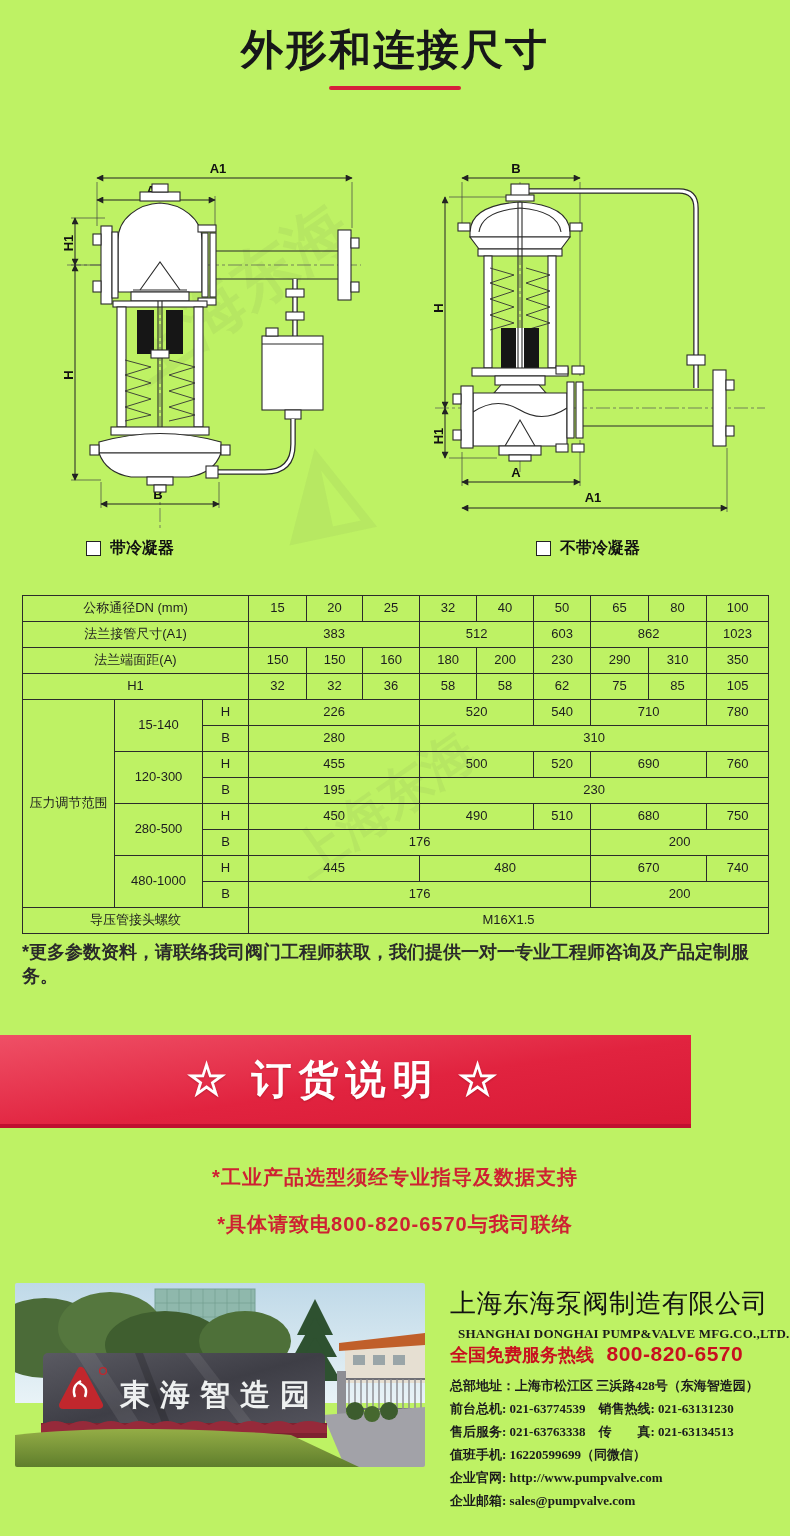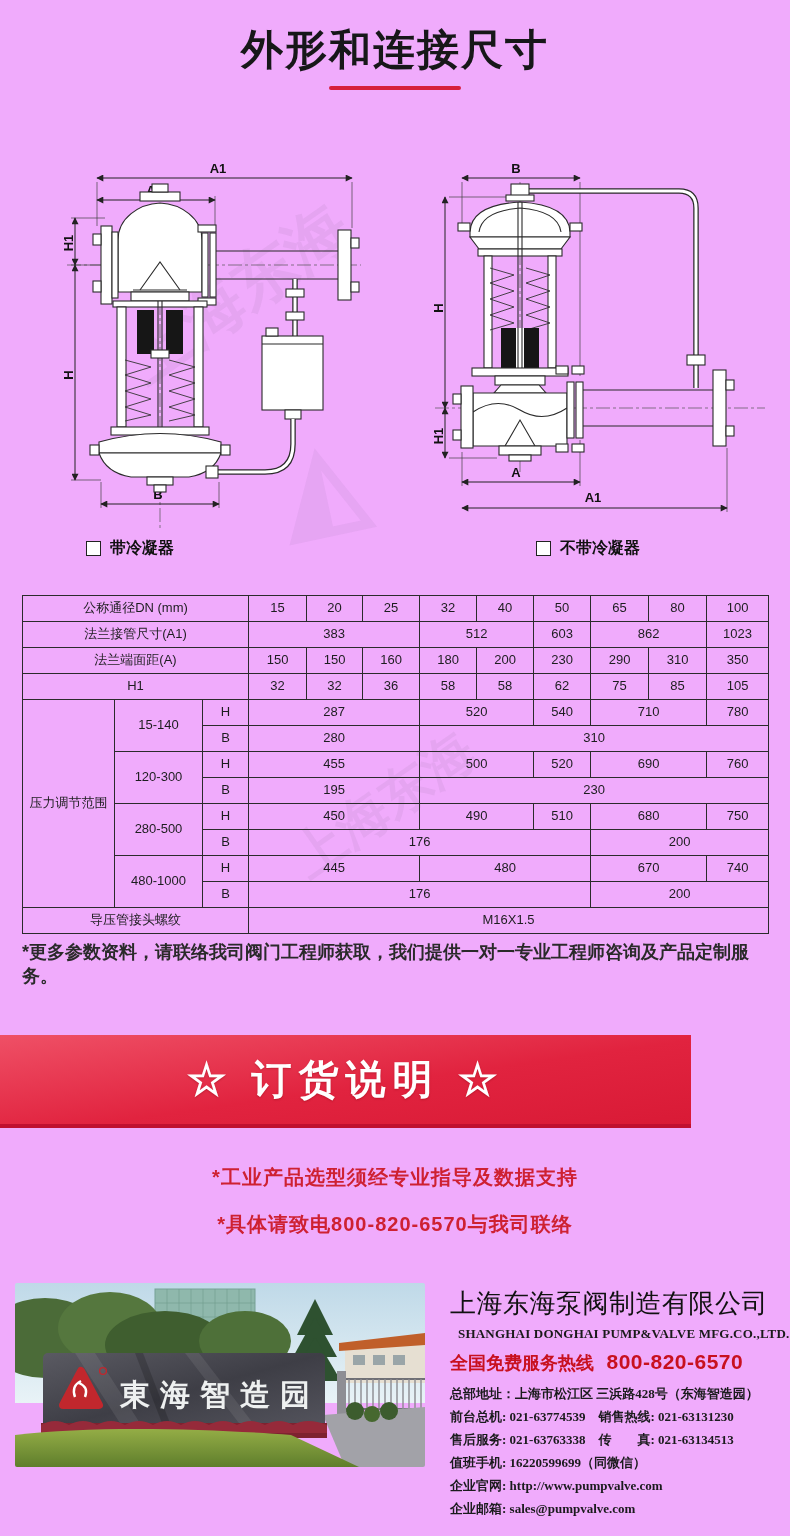--- a/index.html
+++ b/index.html
@@ -1,20 +1,20 @@
 <!DOCTYPE html>
 <html style="--accent: #d6203b; --banner_top: #ef5066; --banner_mid: #e1233f; --banner_bottom: #d91a36; --banner_edge: #c01030; --red_text: #ce2132; --hotline_red: #c8101f; --ink: #1c1c1e;"><head>
 <meta charset="utf-8">
 <style>
   :root{
     --accent:#d6203b; --banner_top:#ef5066; --banner_mid:#e1233f; --banner_bottom:#d91a36;
     --banner_edge:#c01030; --red_text:#ce2132; --hotline_red:#c8101f; --ink:#1c1c1e;
   }
   html,body{margin:0;padding:0;background:#fff;}
-  .page{position:relative;width:790px;height:1536px;margin:0 auto;background:#f0abfc;overflow:hidden;
+  .page{position:relative;width:790px;height:1536px;margin:0 auto;background:#bef264;overflow:hidden;
         font-family:"Liberation Sans",sans-serif;color:var(--ink);}
   
   .title{position:absolute;top:22px;left:0;width:100%;text-align:center;
          font-size:42px;font-weight:900;letter-spacing:2px;color:#171719;}
   .title-underline{position:absolute;top:86px;left:329px;width:132px;height:4px;
          background:var(--accent);border-radius:2px;}
   
   .wm{position:absolute;color:rgba(60,60,70,.06);font-weight:900;pointer-events:none;white-space:nowrap;}
   .wm1{top:250px;left:110px;font-size:64px;transform:rotate(-35deg);}
   .wm2{top:770px;left:280px;font-size:52px;transform:rotate(-35deg);}
@@ -50,21 +50,21 @@
       display:flex;align-items:center;justify-content:center;}
   .banner-text{color:#fff;font-size:40px;font-weight:900;letter-spacing:7px;text-shadow:0 1px 2px rgba(120,0,15,.35);}
   
   .red-lines{position:absolute;top:1154px;left:0;width:790px;text-align:center;}
   .red-lines div{font-size:20px;font-weight:900;color:var(--red_text);line-height:47px;letter-spacing:1px;}
   
   .photo{position:absolute;top:1283px;left:15px;width:410px;height:184px;border-radius:2px;overflow:hidden;}
   .company{position:absolute;top:1286px;left:450px;width:336px;}
   .company-cn{font-size:26px;font-weight:400;color:#111;letter-spacing:.5px;white-space:nowrap;}
   .company-en{margin-top:5px;font-family:"Liberation Serif",serif;font-size:13px;font-weight:700;color:#1a1a1a;letter-spacing:.2px;white-space:nowrap;margin-left:8px;}
-  .hotline{margin-top:8px;font-weight:900;color:var(--hotline_red);white-space:nowrap;}
+  .hotline{font-weight:900;color:var(--hotline_red);white-space:nowrap;}
   .hotline .hl-label{font-size:18px;}
   .hotline .hl-number{font-size:21px;margin-left:8px;letter-spacing:.5px;}
   .contacts{margin-top:7px;}
   .contacts div{font-family:"Liberation Serif",serif;font-size:13px;font-weight:700;color:#1b1b1d;
       line-height:23px;white-space:nowrap;}
 </style>
 </head>
 <body>
 
 <div class="page">
@@ -315,21 +315,21 @@
           <td>58</td>
           <td>62</td>
           <td>75</td>
           <td>85</td>
           <td>105</td>
         </tr>
         <tr>
           <td rowspan="8" class="hd">压力调节范围</td>
           <td rowspan="2" class="hd">15-140</td>
           <td class="hd">H</td>
-          <td colspan="3">287</td>
+          <td colspan="3">226</td>
           <td colspan="2">520</td>
           <td>540</td>
           <td colspan="2">710</td>
           <td>780</td>
         </tr>
         <tr>
           <td class="hd">B</td>
           <td colspan="3">280</td>
           <td colspan="6">310</td>
         </tr>

